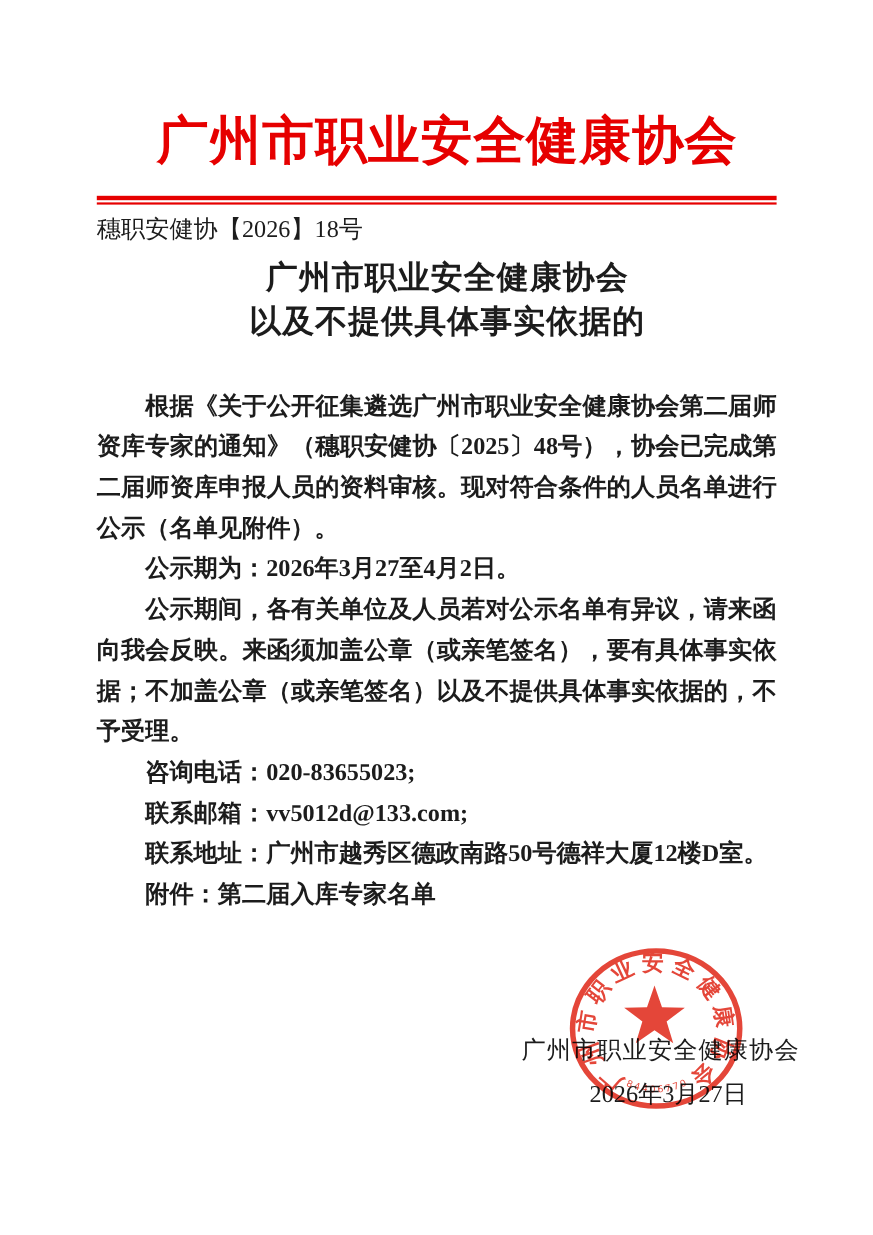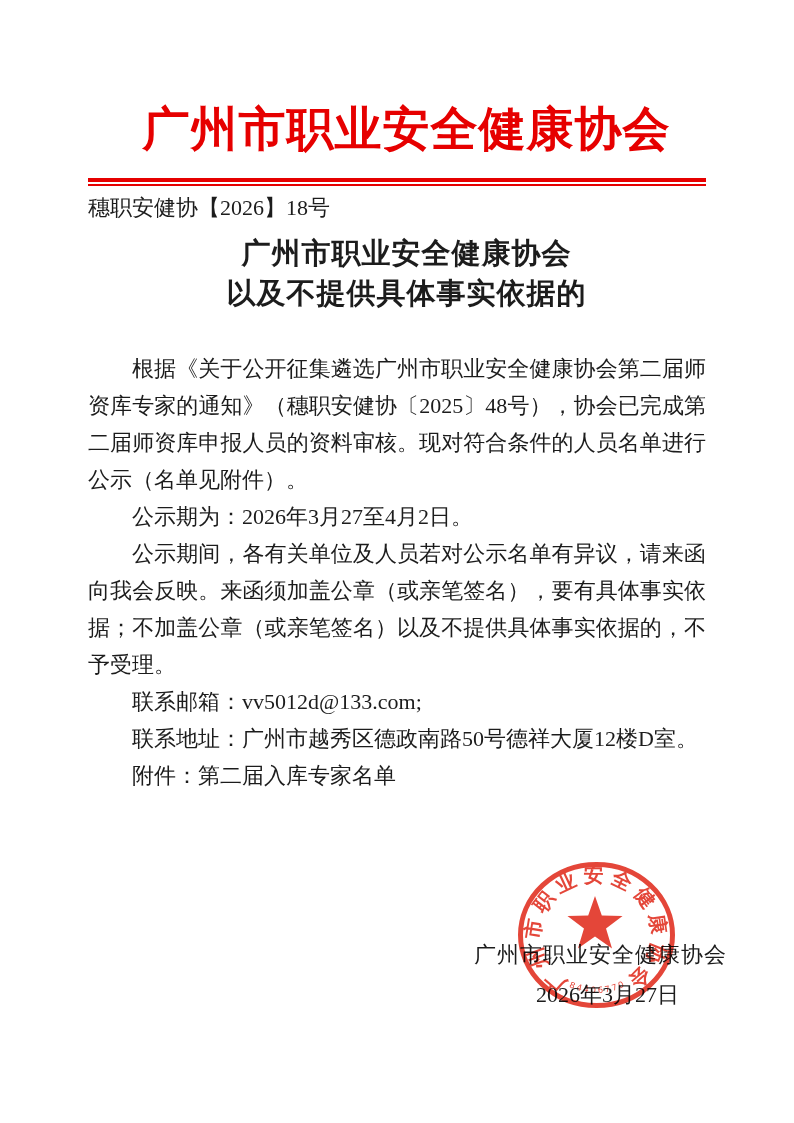--- a/index.html
+++ b/index.html
@@ -37,21 +37,21 @@
   }
   .doc-title{
     position:absolute;top:233px;left:0;right:0;
     text-align:center;
     font-size:29px;line-height:40px;
     font-weight:700;
     letter-spacing:1px;
   }
   .body-text{
     position:absolute;top:350px;left:88px;width:618px;
-    font-size:22px;line-height:37px;
+    font-size:22px;line-height:37px;font-weight:bold;
   }
   .body-text p{
     margin:0;
     text-indent:2em;
     text-align:justify;
   }
   .sig-org{
     position:absolute;top:941px;left:474px;
     font-size:22px;line-height:28px;
     letter-spacing:1px;
@@ -99,20 +99,21 @@
 
   <div class="doc-title">
     <div>广州市职业安全健康协会</div>
     <div>以及不提供具体事实依据的</div>
   </div>
 
   <div class="body-text">
     <p>根据《关于公开征集遴选广州市职业安全健康协会第二届师资库专家的通知》（穗职安健协〔2025〕48号），协会已完成第二届师资库申报人员的资料审核。现对符合条件的人员名单进行公示（名单见附件）。</p>
     <p>公示期为：2026年3月27至4月2日。</p>
     <p>公示期间，各有关单位及人员若对公示名单有异议，请来函向我会反映。来函须加盖公章（或亲笔签名），要有具体事实依据；不加盖公章（或亲笔签名）以及不提供具体事实依据的，不予受理。</p>
+    <p>咨询电话：020-83655023;</p>
     <p>联系邮箱：vv5012d@133.com;</p>
     <p>联系地址：广州市越秀区德政南路50号德祥大厦12楼D室。</p>
     <p>附件：第二届入库专家名单</p>
   </div>
 
   <div class="sig-org">广州市职业安全健康协会</div>
 
   <div class="sig-date">2026年3月27日</div>
 
   <svg class="seal" viewBox="0 0 171 171" xmlns="http://www.w3.org/2000/svg" aria-hidden="true">

